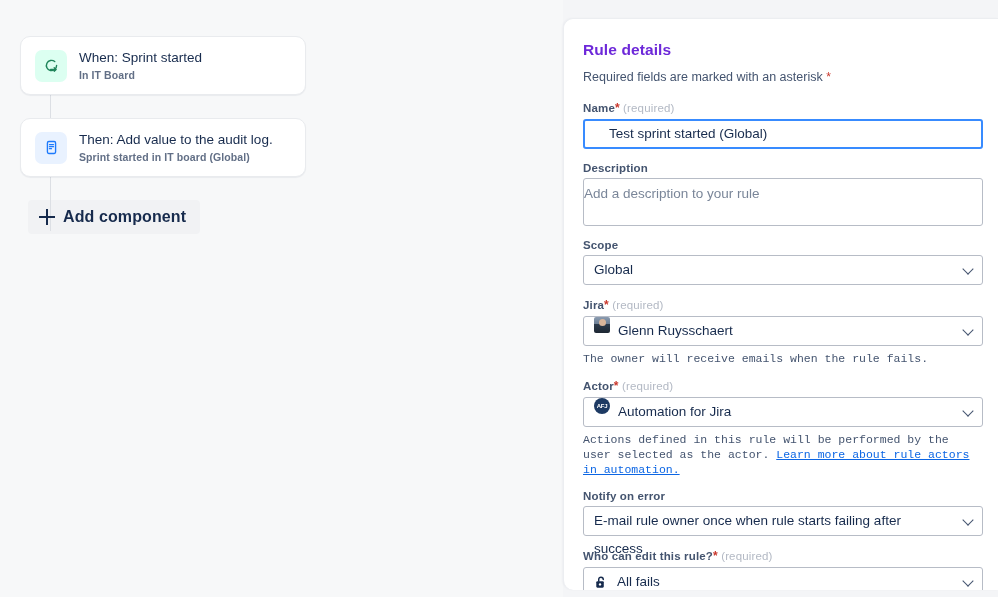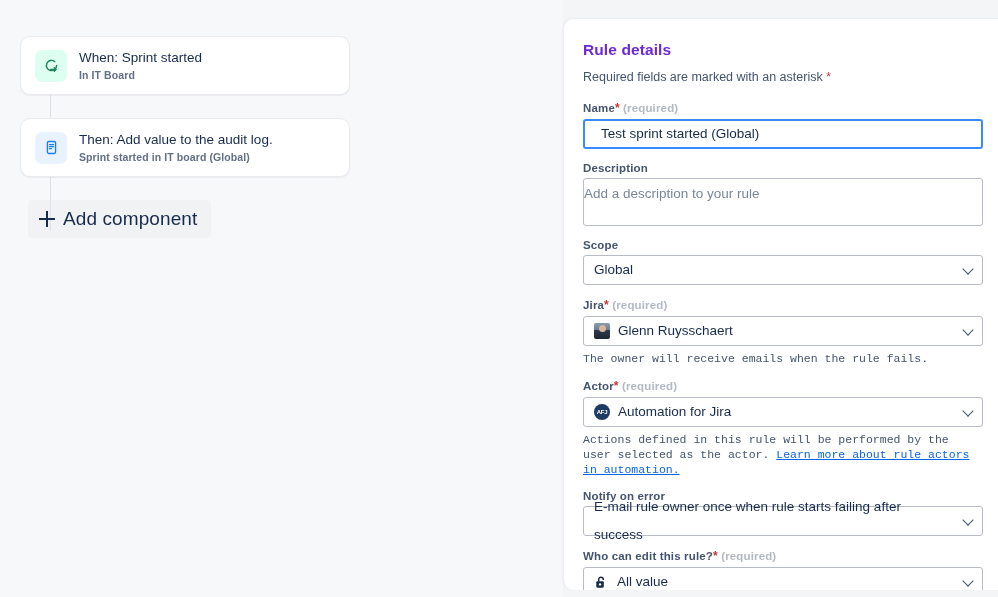--- a/index.html
+++ b/index.html
@@ -25,21 +25,21 @@
     position: absolute;
     left: 30px;
     width: 1px;
     background: #dcdfe4;
   }
   .conn-1 { top: 58px; height: 58px; }
   .conn-2 { top: 139px; height: 56px; }
 
   .rule-card {
     position: relative;
-    width: 330px;
+    width: 286px;
     background: #ffffff;
     border: 1px solid #e9ebee;
     border-radius: 10px;
     box-shadow: 0 1px 1px rgba(9,30,66,0.06);
     display: flex;
     align-items: center;
     padding: 12px 14px;
     margin-bottom: 23px;
     cursor: pointer;
   }
@@ -82,21 +82,21 @@
   .add-component .plus-icon {
     width: 16px; height: 16px; position: relative; display: block;
   }
   .add-component .plus-icon:before,
   .add-component .plus-icon:after {
     content: ""; position: absolute; background: #172b4d;
   }
   .add-component .plus-icon:before { left: 0; top: 7px; width: 16px; height: 1.7px; }
   .add-component .plus-icon:after  { top: 0; left: 7px; height: 16px; width: 1.7px; }
   .add-component .ac-label {
-    font-size: 19px; font-weight: normal; color: #172b4d; letter-spacing: .1px;
+    font-size: 16px; font-weight: bold; color: #172b4d; letter-spacing: .1px;
   }
 
   
   .details-panel {
     position: absolute;
     left: 563px; top: 18px;
     width: 435px; height: 572px;
     background: #ffffff;
     border: 1px solid #eceef1;
     border-right: none; border-bottom: none;
@@ -114,52 +114,51 @@
     font-size: 12.5px; color: #44546f; margin-bottom: 16px; line-height: 16px;
   }
   .ast { color: #c9372c; font-size: 12px; }
 
   .field { margin-bottom: 13px; }
   .field-label {
     display: block;
     font-size: 11.5px; font-weight: bold; color: #44546f;
     margin-bottom: 4px; letter-spacing: .15px;
   }
-  .req-tag { color: #b3b9c4; font-weight: bold; font-size: 11.5px; }
+  .req-tag { color: #b3b9c4; font-weight: normal; font-size: 11.5px; }
 
   .text-input, .select-box, .textarea-box {
     width: 400px;
     background: #ffffff;
     border: 1px solid #b7bcc6;
     border-radius: 3px;
     font-family: inherit;
     font-size: 13.5px;
     color: #172b4d;
     padding: 0 10px;
     height: 30px;
     line-height: 28px;
     display: block;
     outline: none;
   }
   .text-input.focused {
     border: 2px solid #388bff;
     line-height: 26px;
-    padding: 0 16px;
+    padding: 0 24px;
   }
   .textarea-box {
     height: 48px;
     line-height: 18px;
     padding: 6px 0;
     color: #7a8699;
     resize: none;
   }
   .select-box {
     position: relative;
     display: flex;
-    align-items: center;
     cursor: pointer;
     padding-right: 41px;
   }
   .select-box .sel-label { flex: 1; font-size: 13.5px; color: #172b4d; }
   .chevron {
     position: absolute; right: 10px; top: 50%;
     width: 8px; height: 8px;
     margin-top: -5px;
     border-right: 1.6px solid #44546f;
     border-bottom: 1.6px solid #44546f;
@@ -315,19 +314,19 @@
         <span class="req-tag">(required)</span>
       </label>
       <div class="select-box">
         <span class="lock-icon">
           <svg width="14" height="15" viewBox="0 0 16 17" fill="none">
             <path d="M5.4 7V5a2.6 2.6 0 0 1 5.2 0" stroke="#172b4d" stroke-width="1.7" stroke-linecap="round"></path>
             <rect x="2.6" y="7" width="8.6" height="7.4" rx="1.3" fill="#172b4d"></rect>
             <circle cx="6.9" cy="10.7" r="1.35" fill="#ffffff"></circle>
           </svg>
         </span>
-        <span class="sel-label">All value</span>
+        <span class="sel-label">All fails</span>
         <span class="chevron"></span>
       </div>
     </div>
 
   </div>
 </div>
 
 </body></html>

